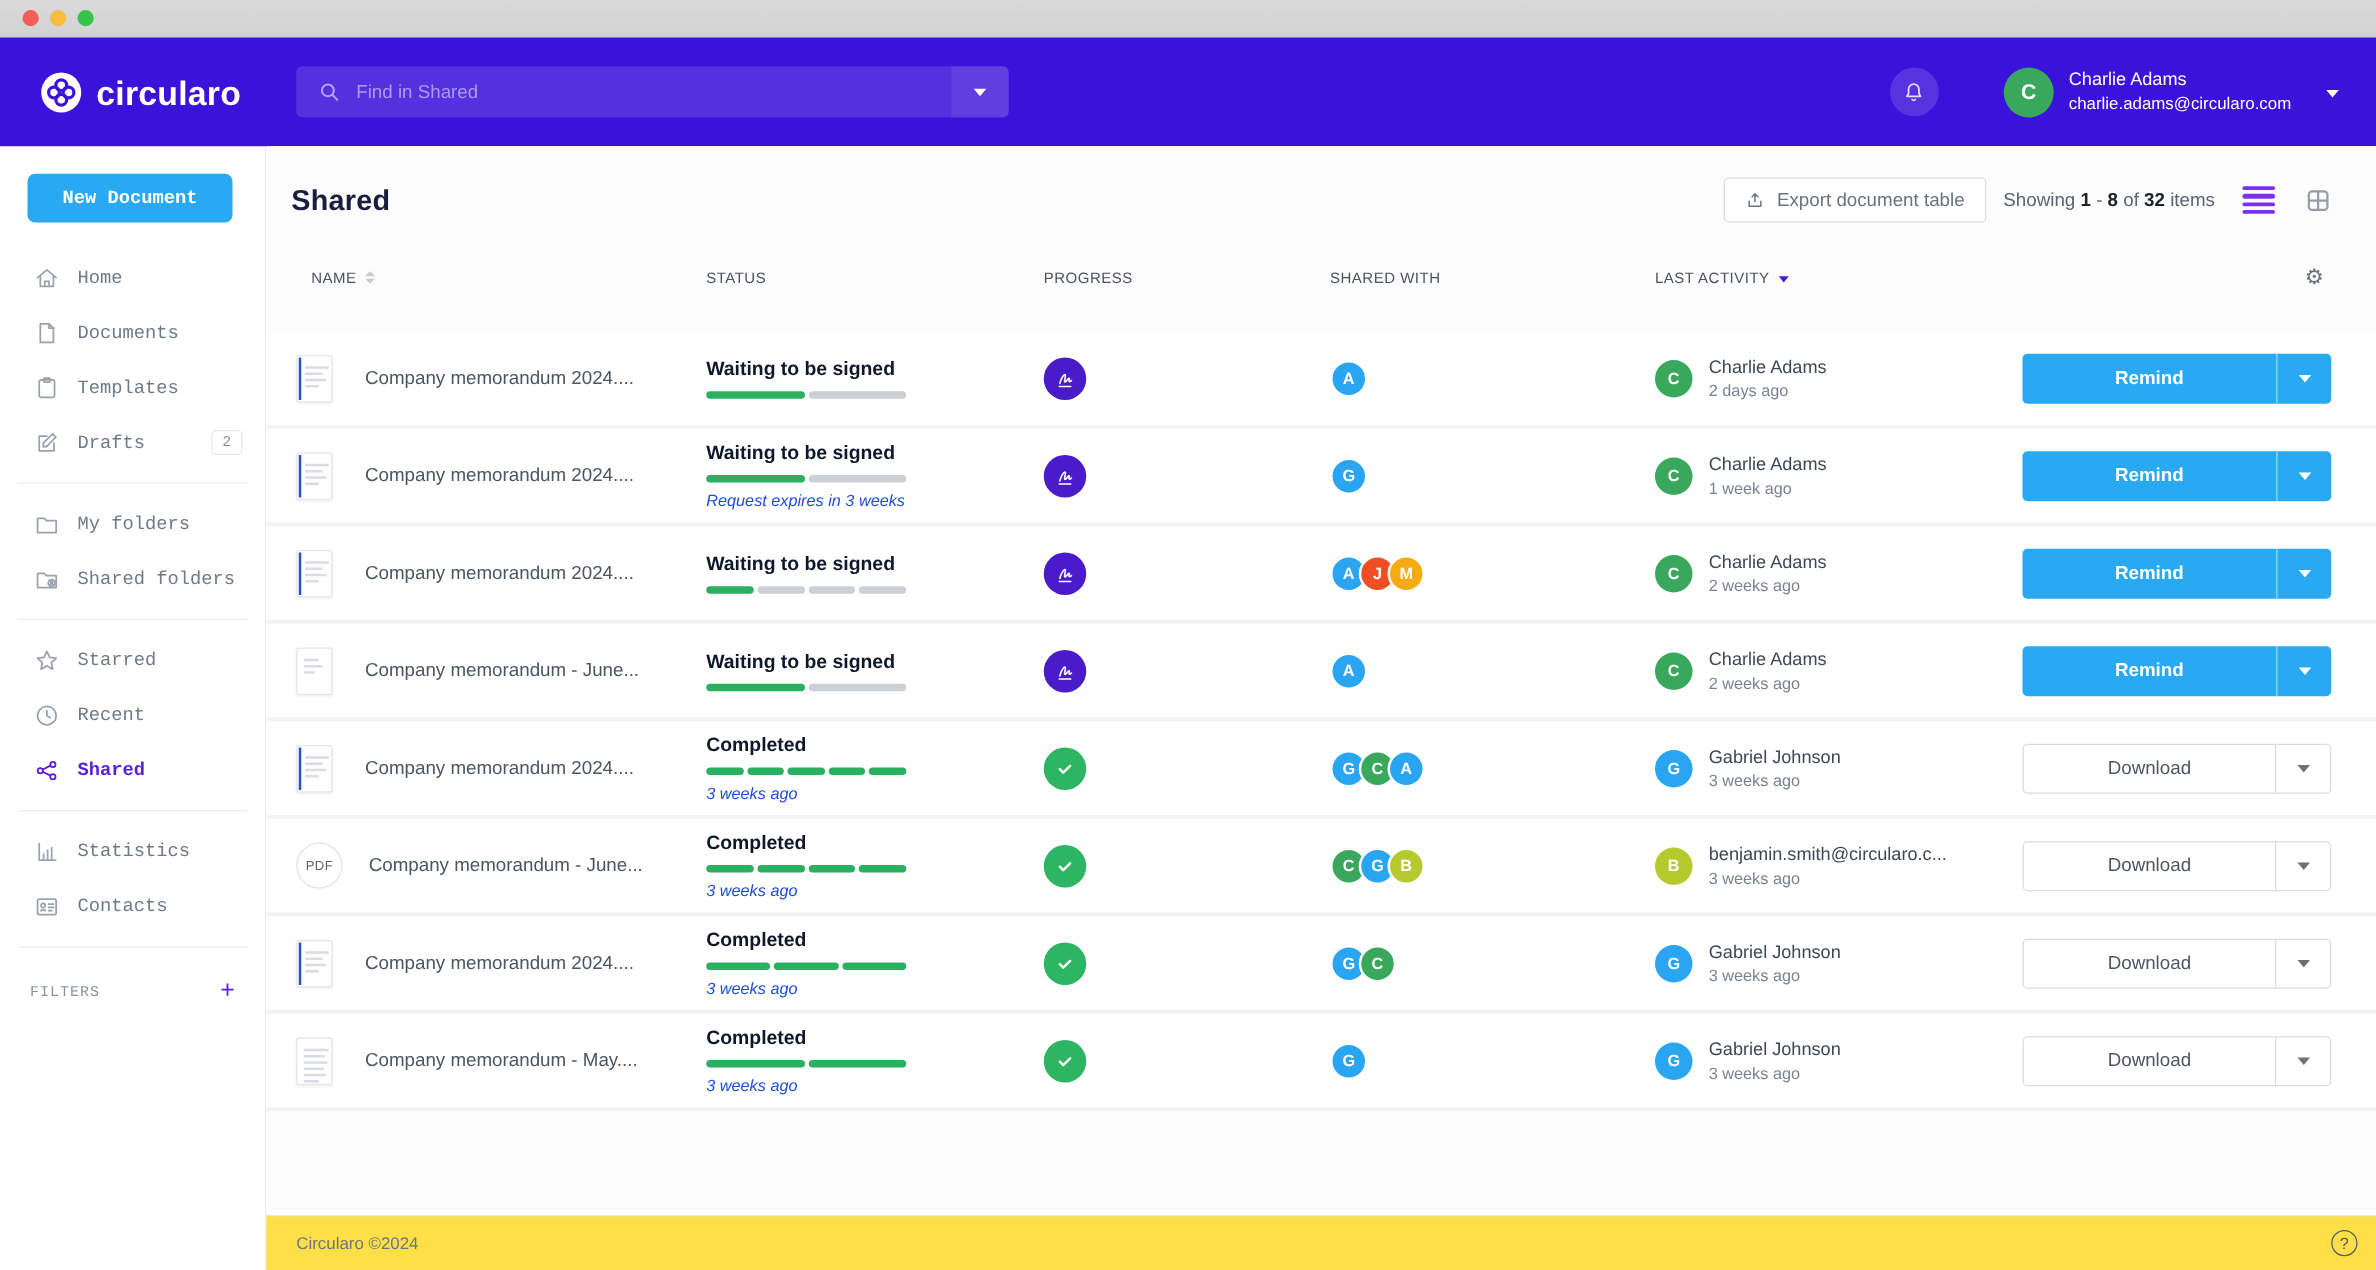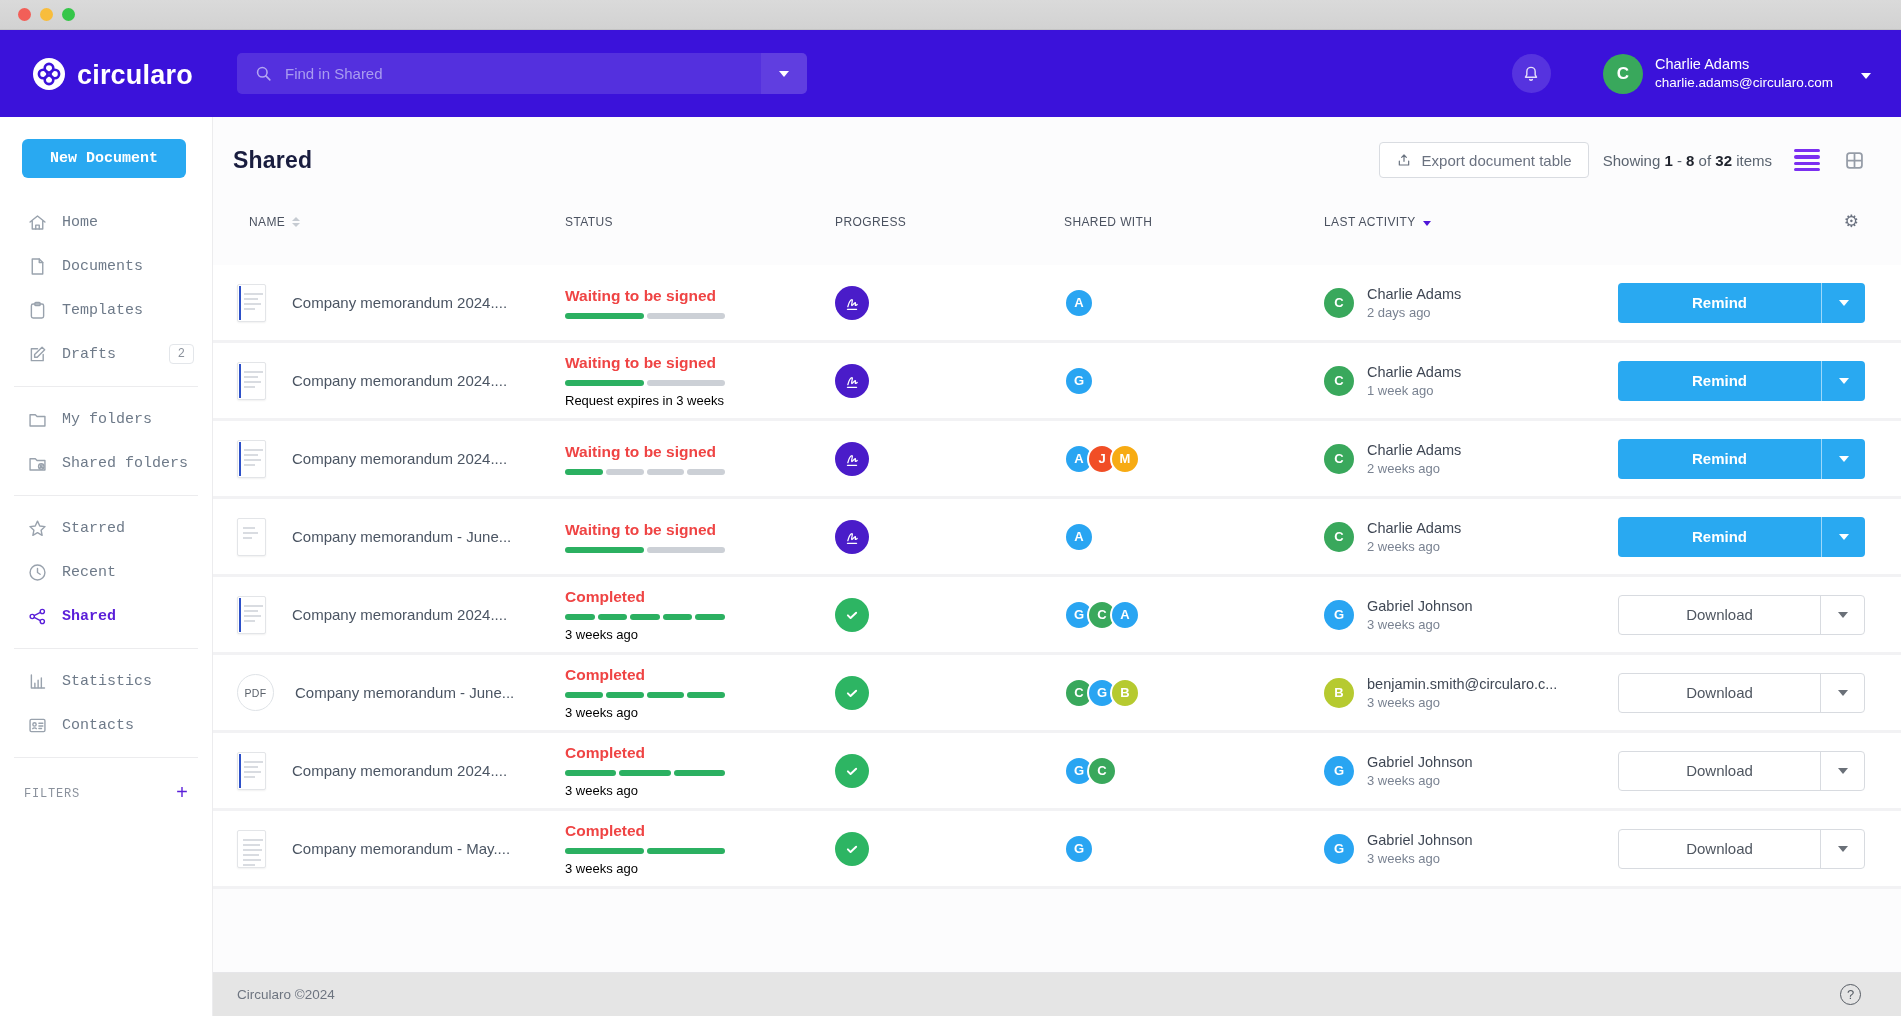--- a/index.html
+++ b/index.html
@@ -76,26 +76,26 @@
   .table-row { height:78px; background:#fff; border-bottom:3px solid #f2f2f4; cursor:pointer; }
   .name-cell { display:flex; align-items:center;text-align:center; }
   .thumb { width:29px; height:38px; background:#fff; border:1px solid #e3e5e8; border-radius:2px; position:relative; margin-right:26px; flex:0 0 29px; padding-top:5px; box-shadow:0 1px 2px rgba(0,0,0,.06); }
   .thumb i { display:block; height:2px; background:#d9dce1; margin:3px 4px 0 6px; }
   .thumb.doc-blue::before { content:""; position:absolute; left:1px; top:1px; bottom:1px; width:2px; background:#2d50c8; }
   .thumb.doc-plain i, .thumb.doc-dense i { margin-left:5px; }
   .thumb-pdf { width:37px; height:37px; border-radius:50%; border:1px solid #dfe3e7; color:#5b626b; font-size:10.5px; display:flex; align-items:center; justify-content:center; margin-right:21px; flex:0 0 37px; letter-spacing:.3px; }
   .doc-name { font-size:15px; color:#4b5563; }
 
   .status-cell { display:flex; flex-direction:column; justify-content:center; }
-  .status-title { font-size:15.5px; font-weight:600; color:#ef4444; }
+  .status-title { font-size:15.5px; font-weight:600; color:#0f172a; }
   .pbar { display:flex; gap:3px; width:160px; margin-top:8px; }
   .pbar i { flex:1; height:6px; border-radius:3px; display:block; }
   .pbar .done { background:#2bb061; }
   .pbar .todo { background:#ccd0d6; }
-  .status-sub { font-size:13px; color:#000000; margin-top:7px; }
+  .status-sub { font-size:13px; color:#1d4ed8; margin-top:7px;font-style:italic; }
 
   .pcircle { width:34px; height:34px; border-radius:50%; display:flex; align-items:center; justify-content:center; }
   .pcircle.signature { background:#4a1cc9; }
   .pcircle.check { background:#2db563; }
 
   .avatars { display:flex; }
   .avatar { width:30px; height:30px; border-radius:50%; color:#fff; font-weight:bold; font-size:13px; display:flex; align-items:center; justify-content:center; border:2px solid #fff; }
   .avatar + .avatar { margin-left:-7px; }
   .activity-cell { display:flex; align-items:center; gap:13px; }
   .activity-cell .avatar { border:none; width:30px; height:30px; }
@@ -106,21 +106,21 @@
   .split-btn { display:flex; height:40px; border-radius:4px; overflow:hidden; cursor:pointer; }
   .split-btn.primary { background:#29a9f1; color:#fff; }
   .split-btn.primary .split-main { font-weight:bold; }
   .split-btn.primary .split-caret { border-left:1px solid rgba(255,255,255,.55); }
   .split-btn.secondary { background:#fff; border:1px solid #d8dbe0; color:#4f5660; }
   .split-btn.secondary .split-caret { border-left:1px solid #d8dbe0; color:#6a7078; }
   .split-main { flex:1; display:flex; align-items:center; justify-content:center; font-size:15px; }
   .split-caret { width:44px; display:flex; align-items:center; justify-content:center; }
   .split-caret .tri { border-left-width:5px; border-right-width:5px; border-top-width:6px; }
 
-  .footer { position:absolute; left:0; right:0; bottom:0; height:44px; background:#e5e5e5; border-top:1px solid #e6e6e9; display:flex; align-items:center; padding:0 40px 0 24px; z-index:5; }
+  .footer { position:absolute; left:0; right:0; bottom:0; height:44px; background:#fde047; border-top:1px solid #e6e6e9; display:flex; align-items:center; padding:0 15px 0 24px; z-index:5; }
   .copyright { font-size:13.5px; color:#6e7580; }
   .help-circle { margin-left:auto; width:21px; height:21px; border-radius:50%; border:1.5px solid #555b63; color:#555b63; font-size:13px; display:flex; align-items:center; justify-content:center; cursor:pointer; }
 
   .icn svg { display:block; }
 </style>
 </head>
 <body>
 
 <div class="window">
 

